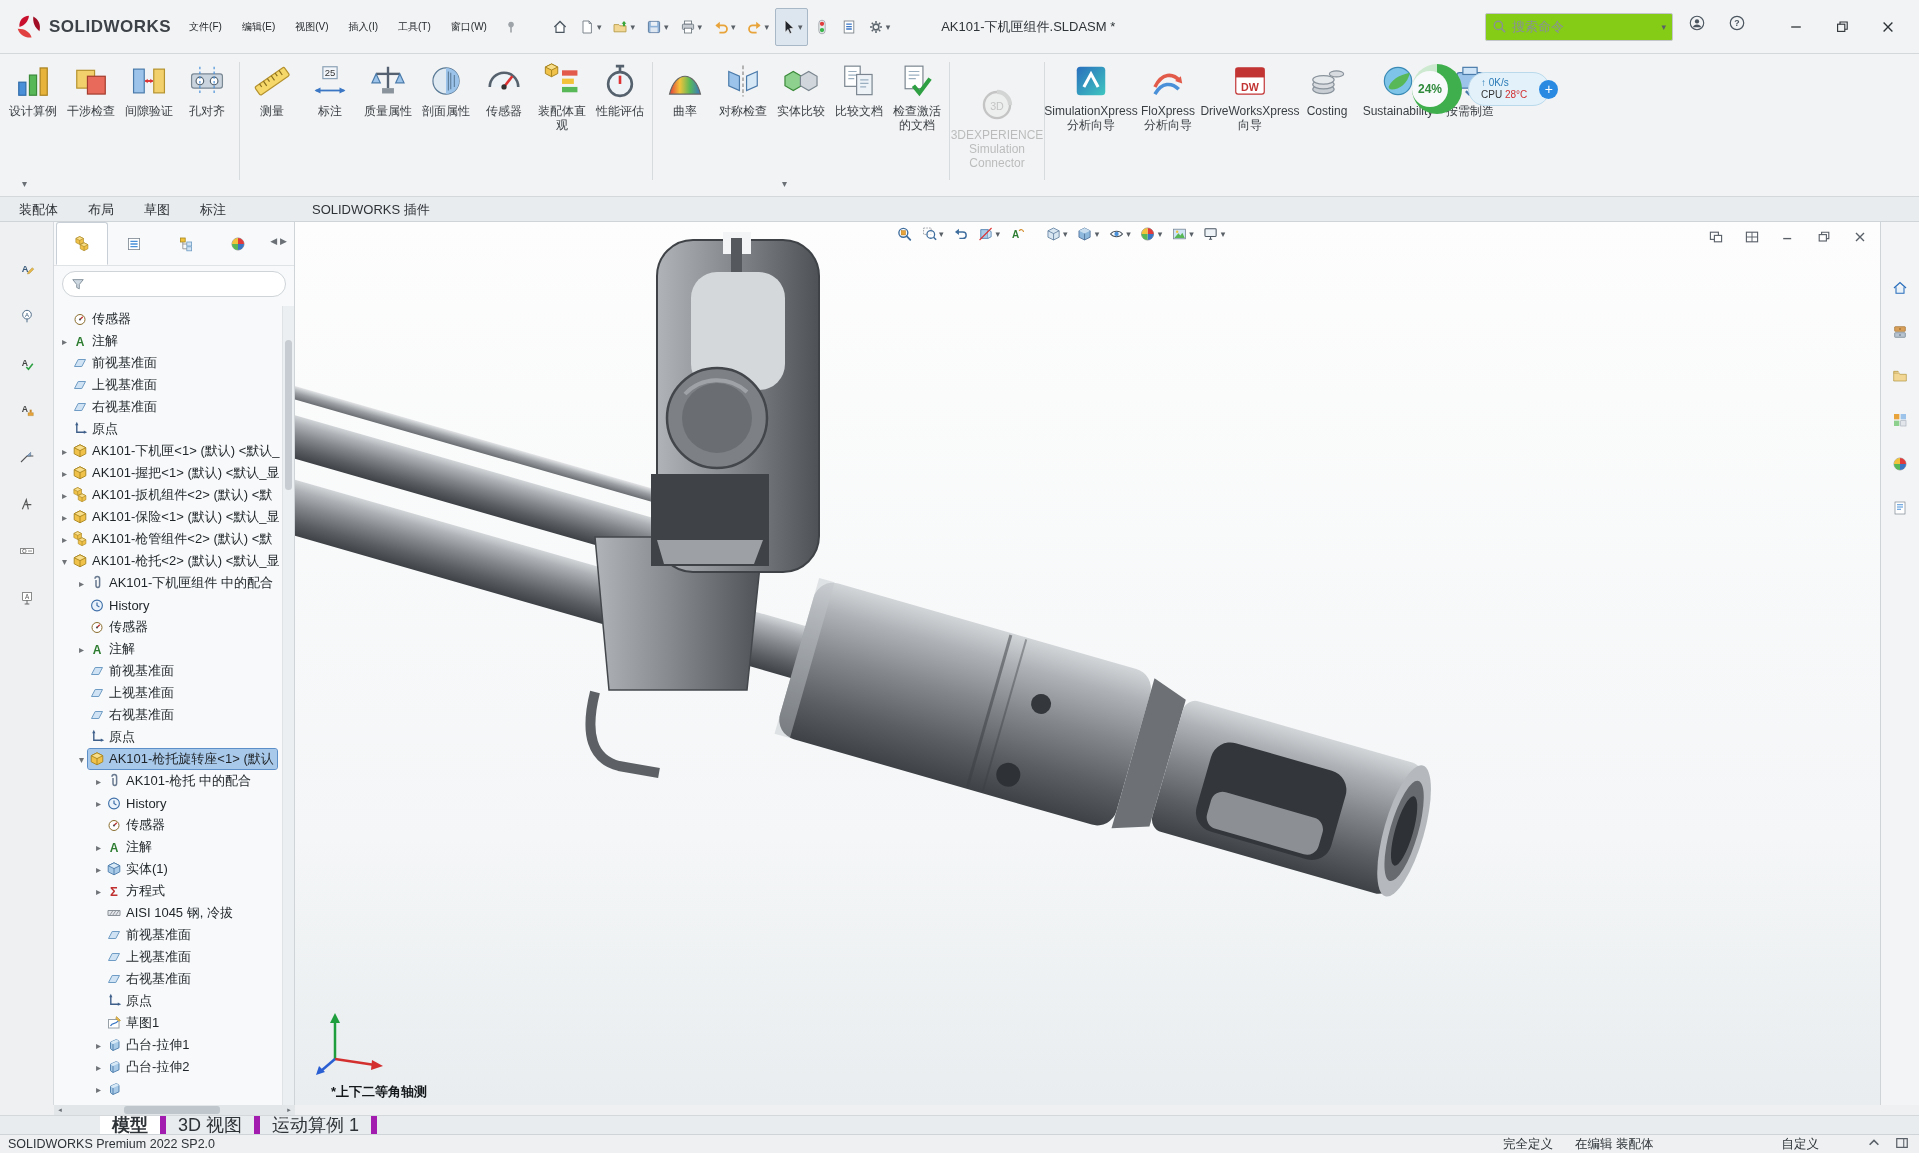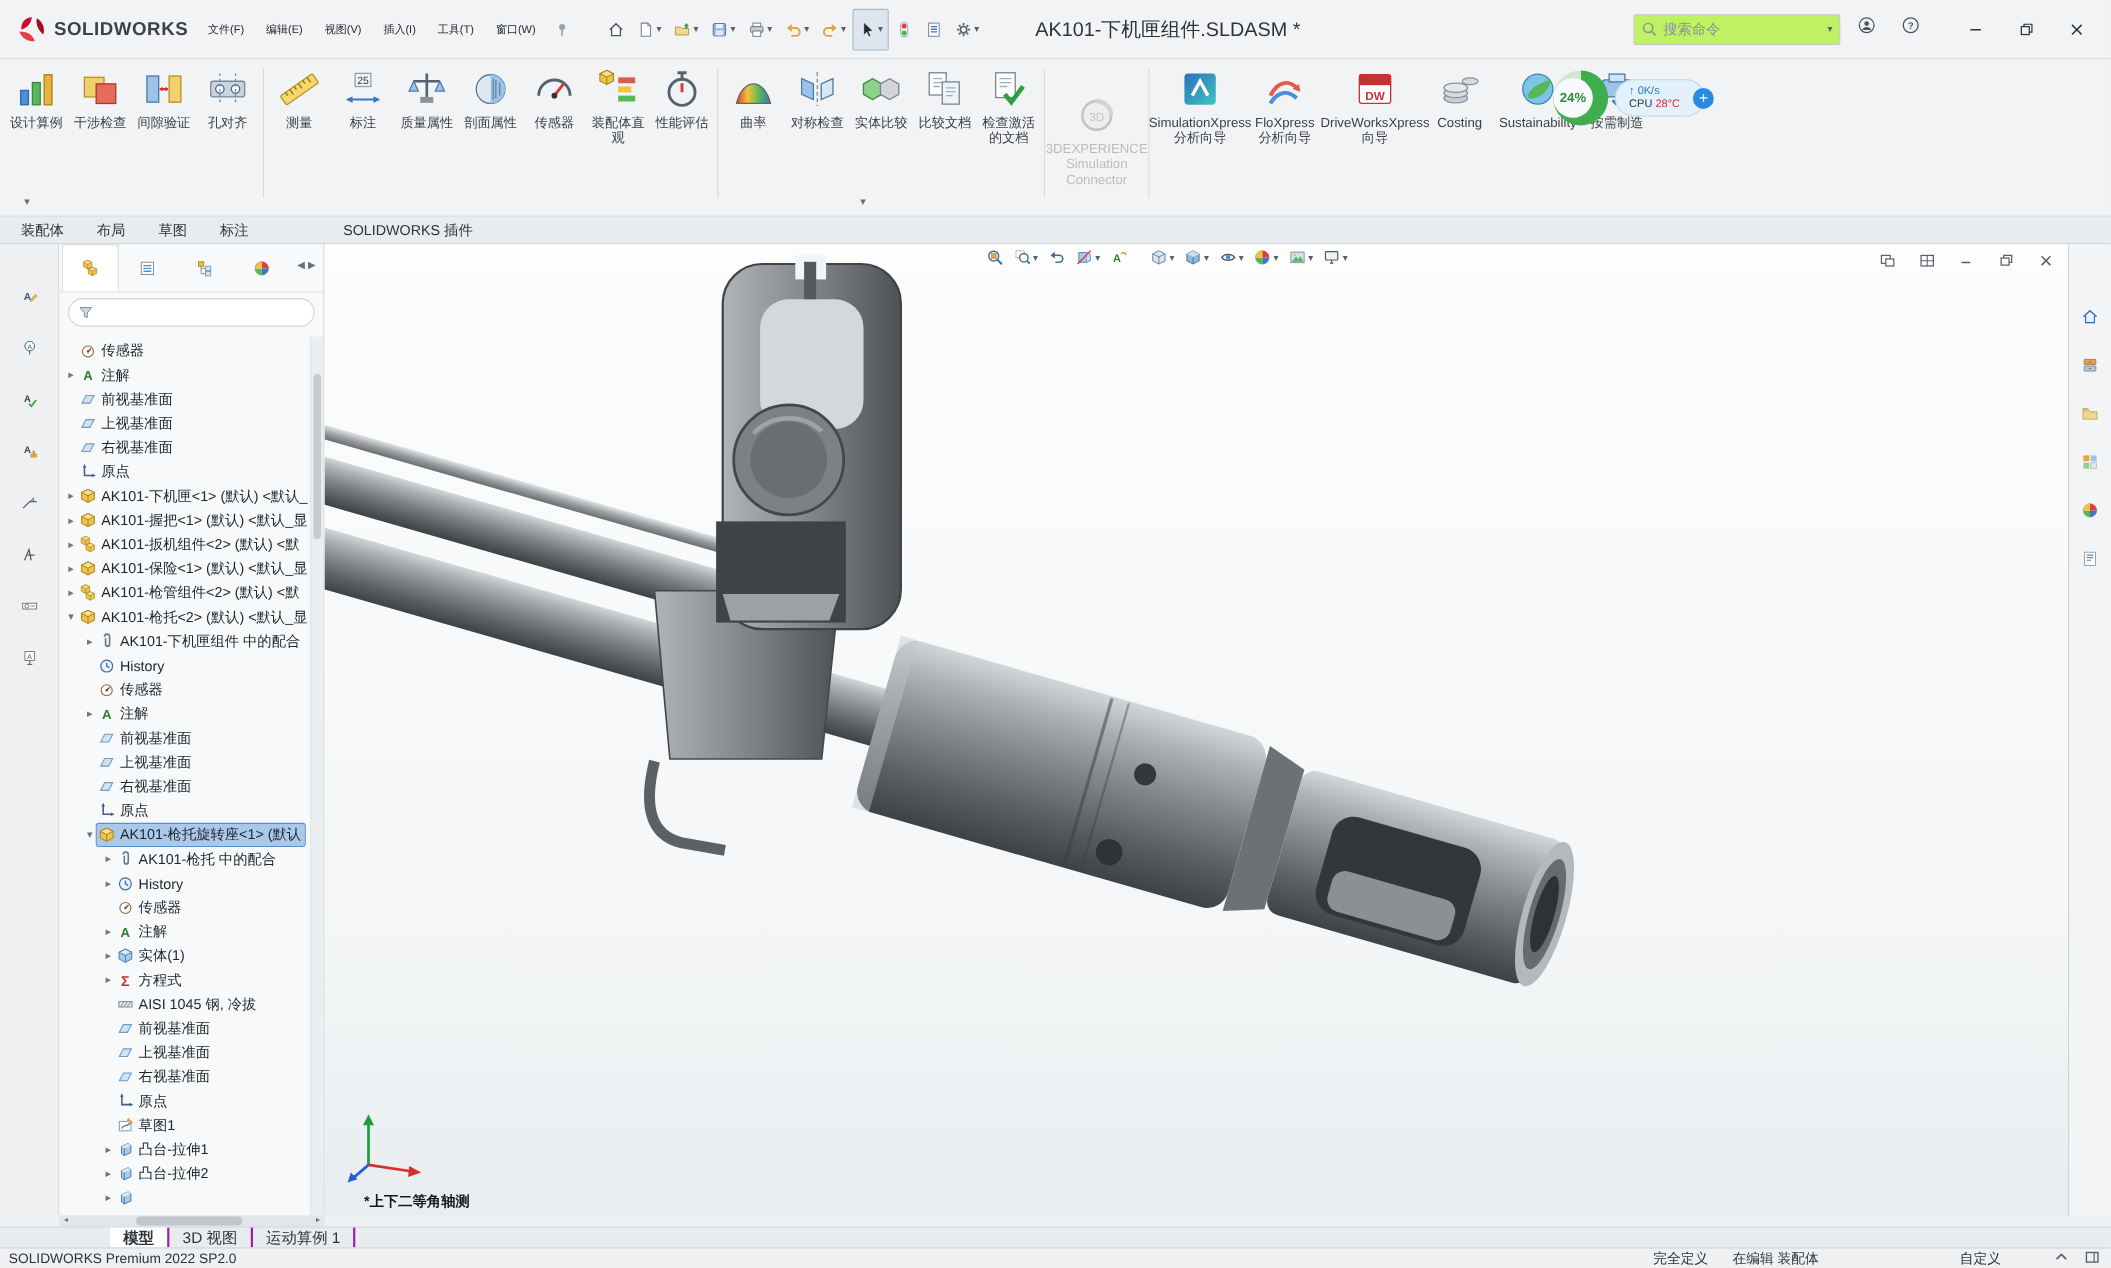--- a/index.html
+++ b/index.html
@@ -13,23 +13,23 @@
   .logo { display:flex; align-items:center; gap:7px; padding:0 8px; }
   .logo-text { font-size:17px; font-weight:bold; color:#3d4248; letter-spacing:.5px; }
   .menu-item { font-size:10px; color:#24282c; padding:6px 10px; cursor:default; border-radius:2px; }
   .pin { margin:0 6px; opacity:.8; }
   .qat { display:flex; align-items:center; margin-left:22px; gap:1px; }
   .qat-btn { display:flex; align-items:center; height:38px; padding:0 4px; border-radius:2px; border:1px solid transparent; }
   .qat-btn svg { width:22px; height:22px; }
   .qat-btn.active { background:#dde6ee; border-color:#a9b8c6; }
   .qat-btn.big svg { width:26px; height:26px; }
   .dd { font-size:9px; color:#5a6067; margin-left:2px; }
-  .doc-title { margin-left:46px; font-size:18px; color:#2e3338; white-space:nowrap; }
+  .doc-title { margin-left:46px; font-size:13px; color:#2e3338; white-space:nowrap; }
   .spacer { flex:1; }
-  .searchbox { width:188px; height:28px; background:#bef264; border:1px solid #c3c7cb; border-radius:2px;
+  .searchbox { width:188px; height:28px; background:#84cc16; border:1px solid #c3c7cb; border-radius:2px;
                display:flex; align-items:center; padding:0 6px; gap:5px; }
   .searchbox input { border:none; outline:none; flex:1; font-size:13px; color:#555; width:100px; background:transparent; font-family:inherit; }
   .searchbox input::placeholder { color:#8a9097; }
   .tb-round { margin-left:16px; }
   .tb-round svg { width:24px; height:24px; }
   .winbtns { display:flex; margin-left:20px; }
   .winbtn { width:46px; height:40px; display:flex; align-items:center; justify-content:center; }
   .winbtn svg { width:16px; height:16px; }
 
   
@@ -113,21 +113,21 @@
   .tp-btn svg { width:24px; height:24px; }
 
   
   .hscroll { position:absolute; left:54px; top:1105px; width:241px; height:10px; background:#e2e6e9; display:flex; }
   .hs-arrow { width:12px; font-size:7px; color:#6a7076; text-align:center; line-height:10px; }
   .hs-track { flex:1; position:relative; }
   .hs-thumb { position:absolute; left:58px; width:96px; top:1px; bottom:1px; background:#bfc6cc; border-radius:3px; }
 
   .doctabs { position:absolute; left:0; top:1115px; width:1919px; height:19px; background:#e9ecee; border-top:1px solid #d4d8db;
              display:flex; align-items:stretch; padding-left:100px; }
-  .dtab { font-size:14px; color:#2e3338; padding:0 12px; line-height:18px; border-right:2px solid #a21caf;text-align:right; }
+  .dtab { font-size:18px; color:#2e3338; padding:0 12px; line-height:18px; border-right:6px solid #a21caf;text-align:right; }
   .dtab.active { background:#ffffff; font-weight:bold; }
 
   .statusbar { position:absolute; left:0; top:1134px; width:1919px; height:19px; background:#eef0f1; border-top:1px solid #cfd4d8;
                display:flex; align-items:center; font-size:12.5px; color:#2e3338; padding:0 8px; }
   .sb-right { margin-left:auto; display:flex; align-items:center; }
   .sb-item-1 { margin-right:22px; }
   .sb-item-2 { margin-right:128px; }
   .sb-item-3 { margin-right:36px; }
   .sb-ico { width:16px; height:16px; margin-left:12px; display:inline-flex; }
   .sb-ico svg { width:14px; height:14px; }

